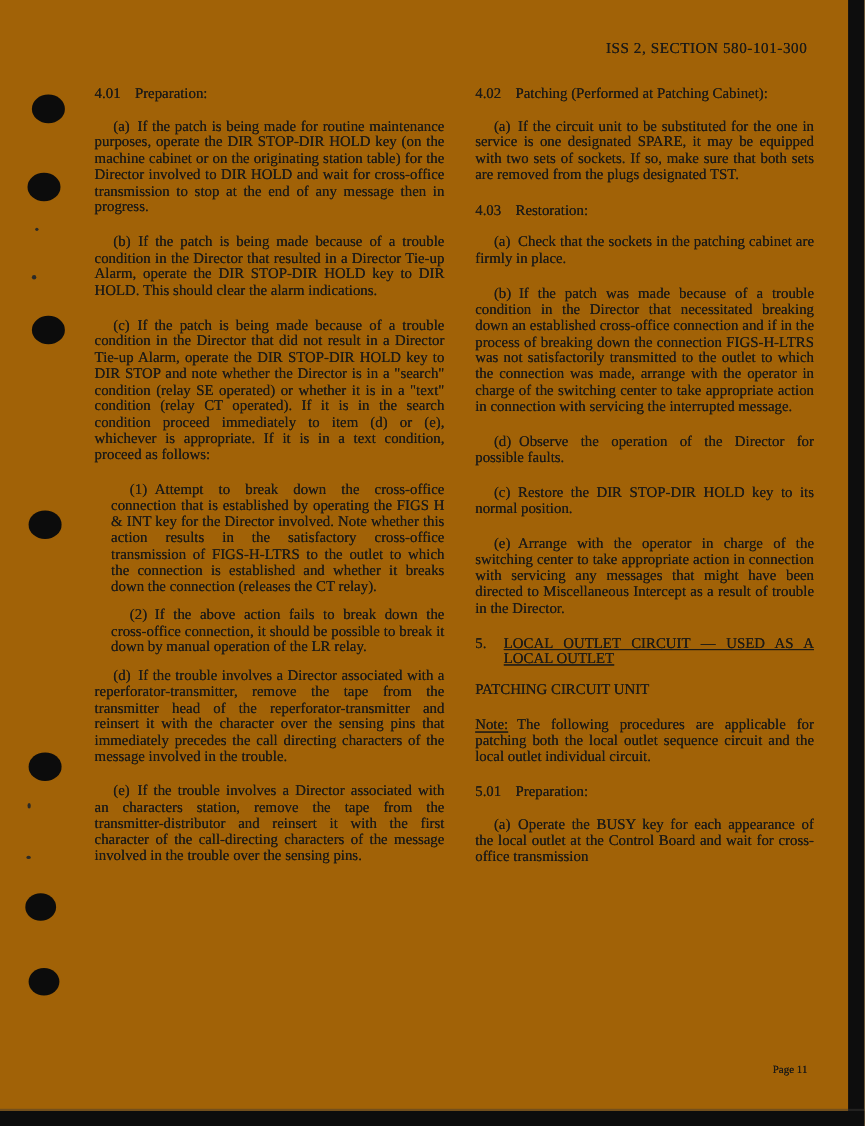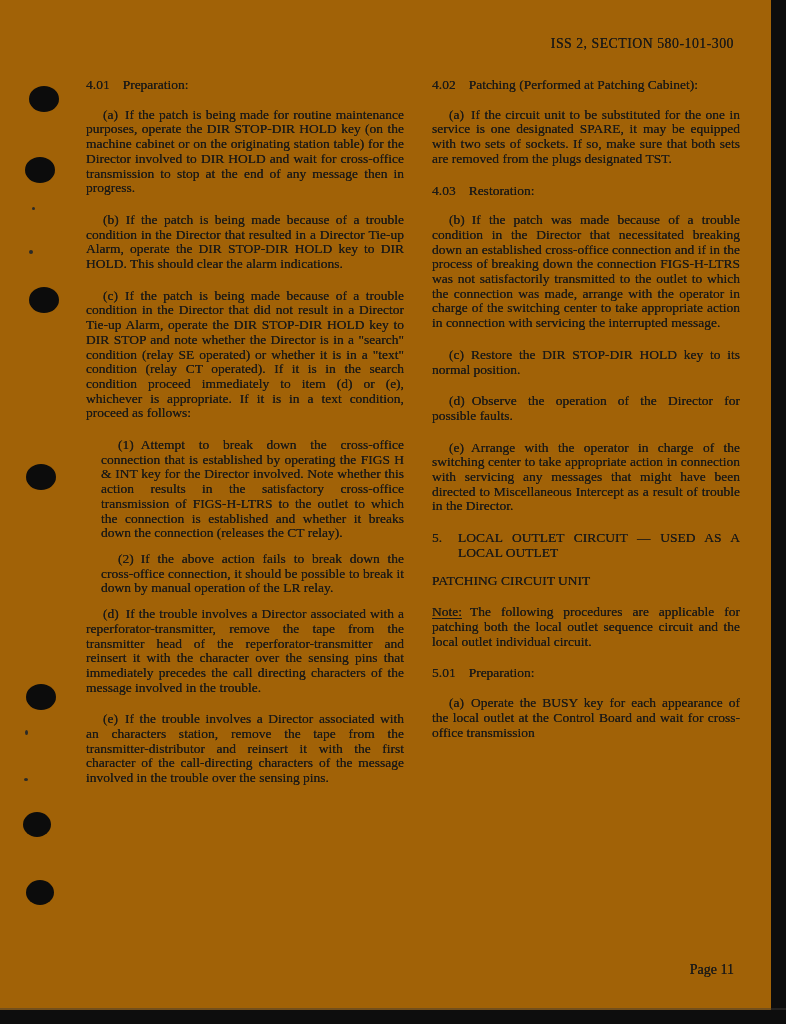--- a/index.html
+++ b/index.html
@@ -23,26 +23,26 @@
   .col.left{flex:0 0 318px;}
   .col.right{flex:1;}
   p{margin:0 0 17px 0;}
   .heading{margin-bottom:15px;white-space:nowrap;}
   .hnum{margin-right:13px;}
   .para .plabel{margin-right:7px;}
   .para{text-indent:17px;}
   .para.sub{margin-left:15px;margin-bottom:11px;}
   .h5head{display:flex;margin-bottom:13px;white-space:normal;}
   .h5num{flex:0 0 26px;margin-right:0;}
-  .h5title{flex:1;text-align:justify;}
+  .h5title{flex:1;text-align:justify;text-decoration:underline;}
   .subhead{}
   .note{}
   .notelabel{text-decoration:underline;text-underline-offset:2px;margin-right:8px;}
   .footer{
-    position:absolute;right:52px;bottom:46px;font-size:14px;
+    position:absolute;right:52px;bottom:46px;font-size:10px;
     text-shadow:0 0 0.4px currentColor;
   }
   .hole{
     position:absolute;width:30px;height:26px;border-radius:50%;
     background:#0c0c0c;left:29px;
   }
   .speck{position:absolute;background:#2a2a28;border-radius:50%;}
   .edge-right{
     position:absolute;top:0;right:0;width:15px;height:1024px;background:#0d0d0d;
   }
@@ -79,26 +79,27 @@
     </div>
 
     <div class="col right">
       <p class="heading"><span class="hnum">4.02</span><span class="htitle">Patching (Performed at Patching Cabinet):</span></p>
 
       <p class="para"><span class="plabel">(a)</span><span class="ptext">If the circuit unit to be substituted for the one in service is one designated SPARE, it may be equipped with two sets of sockets. If so, make sure that both sets are removed from the plugs designated TST.</span></p>
 
 
       <p class="heading"><span class="hnum">4.03</span><span class="htitle">Restoration:</span></p>
 
+      <p class="para"><span class="plabel">(a)</span><span class="ptext">Check that the sockets in the patching cabinet are firmly in place.</span></p>
 
       <p class="para"><span class="plabel">(b)</span><span class="ptext">If the patch was made because of a trouble condition in the Director that necessitated breaking down an established cross-office connection and if in the process of breaking down the connection FIGS-H-LTRS was not satisfactorily transmitted to the outlet to which the connection was made, arrange with the operator in charge of the switching center to take appropriate action in connection with servicing the interrupted message.</span></p>
 
+      <p class="para"><span class="plabel">(d)</span><span class="ptext">Observe the operation of the Director for possible faults.</span></p>
+
       <p class="para"><span class="plabel">(c)</span><span class="ptext">Restore the DIR STOP-DIR HOLD key to its normal position.</span></p>
-
-      <p class="para"><span class="plabel">(d)</span><span class="ptext">Observe the operation of the Director for possible faults.</span></p>
 
       <p class="para"><span class="plabel">(e)</span><span class="ptext">Arrange with the operator in charge of the switching center to take appropriate action in connection with servicing any messages that might have been directed to Miscellaneous Intercept as a result of trouble in the Director.</span></p>
 
       <p class="heading h5head">
           <span class="hnum h5num">5.</span>
           <span class="h5title">LOCAL OUTLET CIRCUIT — USED AS A LOCAL OUTLET</span>
         </p>
 
       <p class="subhead">PATCHING CIRCUIT UNIT</p>
 

